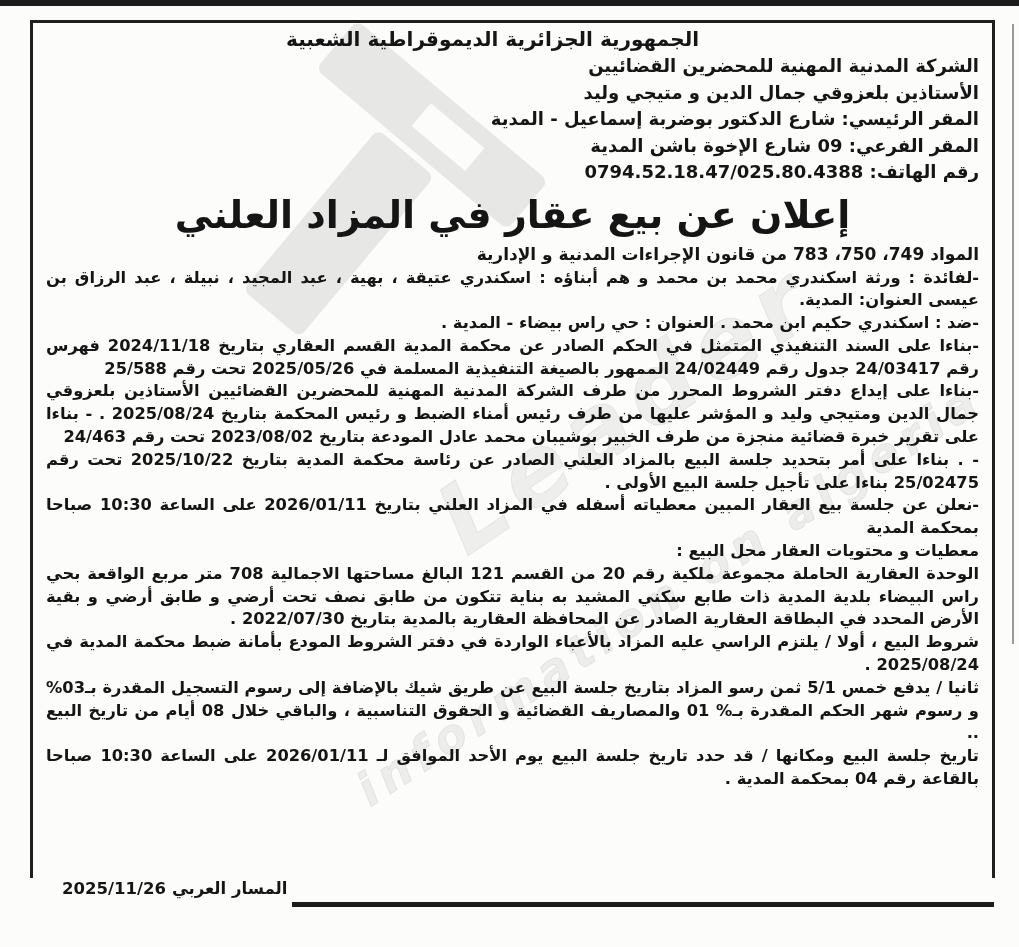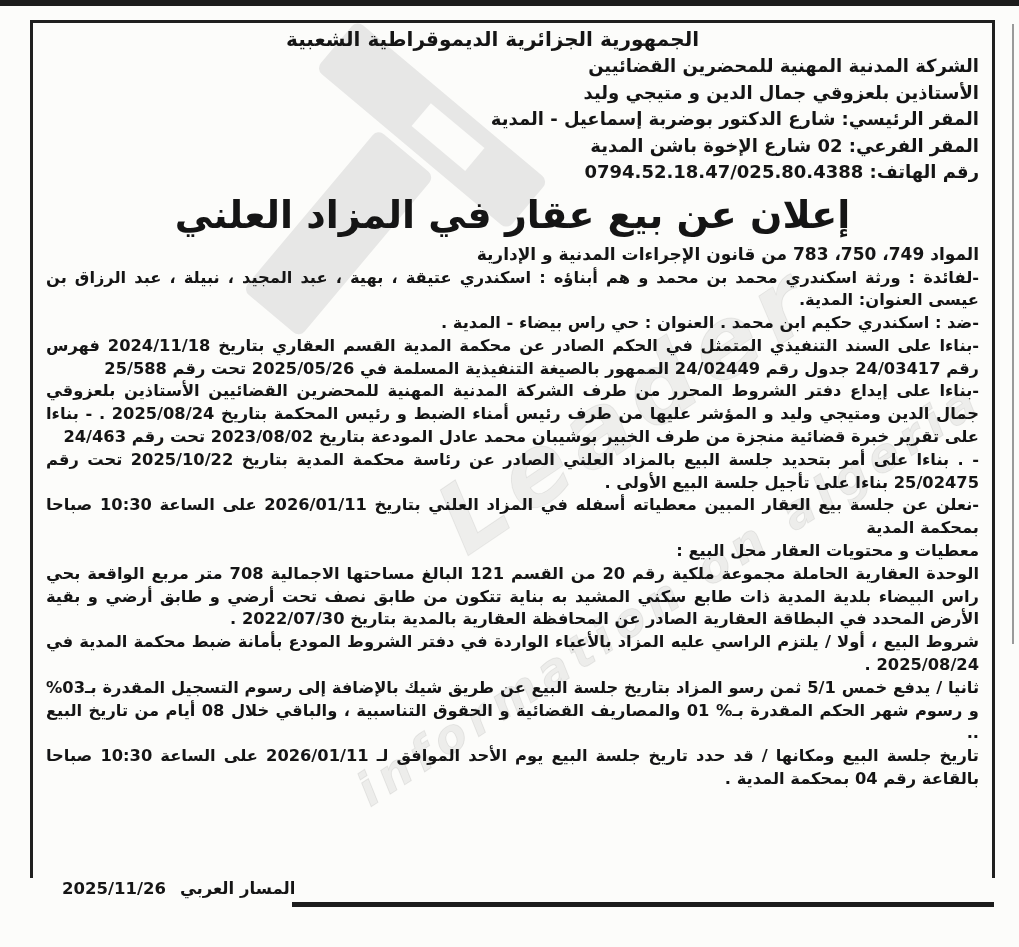--- a/index.html
+++ b/index.html
@@ -55,21 +55,21 @@
     margin:0;
     font-size:16.3px;font-weight:700;line-height:22.8px;
     text-align:justify;
   }
   .body-text p.line-only{text-align:right;}
   
   .footer-credit{
     position:absolute;left:62px;top:879px;z-index:3;
     direction:rtl;font-size:16.5px;font-weight:700;
   }
-  .footer-credit .nsp{margin-left:14px;}
+  .footer-credit .nsp{margin-left:6px;}
   .bottom-rule{position:absolute;left:292px;top:902px;width:702px;height:5px;background:#1c1c1c;z-index:3;}
   
   .edge-right{position:absolute;left:1012px;top:24px;width:2px;height:620px;background:#9a9a9a;z-index:1;}
 </style>
 </head>
 <body>
 
 <div class="page">
 
   <div class="topbar"></div>
@@ -84,21 +84,21 @@
   <div class="wm wm-word2">information on algeria</div>
 
   <div class="frame">
 
     <div class="rep-line">الجمهورية الجزائرية الديموقراطية الشعبية</div>
 
     <div>
       <div class="office-line">الشركة المدنية المهنية للمحضرين القضائيين</div>
       <div class="office-line">الأستاذين بلعزوقي جمال الدين و متيجي وليد</div>
       <div class="office-line">المقر الرئيسي: شارع الدكتور بوضربة إسماعيل - المدية</div>
-      <div class="office-line">المقر الفرعي: 02 شارع الإخوة باشن المدية</div>
+      <div class="office-line">المقر الفرعي: 09 شارع الإخوة باشن المدية</div>
       <div class="office-line">رقم الهاتف: 0794.52.18.47/025.80.4388</div>
     </div>
 
     <div class="ad-title">إعلان عن بيع عقار في المزاد العلني</div>
 
     <div class="legal-basis">المواد 749، 750، 783 من قانون الإجراءات المدنية و الإدارية</div>
 
     <div class="body-text">
       <p>-لفائدة : ورثة اسكندري محمد بن محمد و هم أبناؤه : اسكندري عتيقة ، بهية ، عبد المجيد ، نبيلة ، عبد الرزاق بن عيسى العنوان: المدية.</p>
       <p>-ضد : اسكندري حكيم ابن محمد . العنوان : حي راس بيضاء - المدية .</p>

